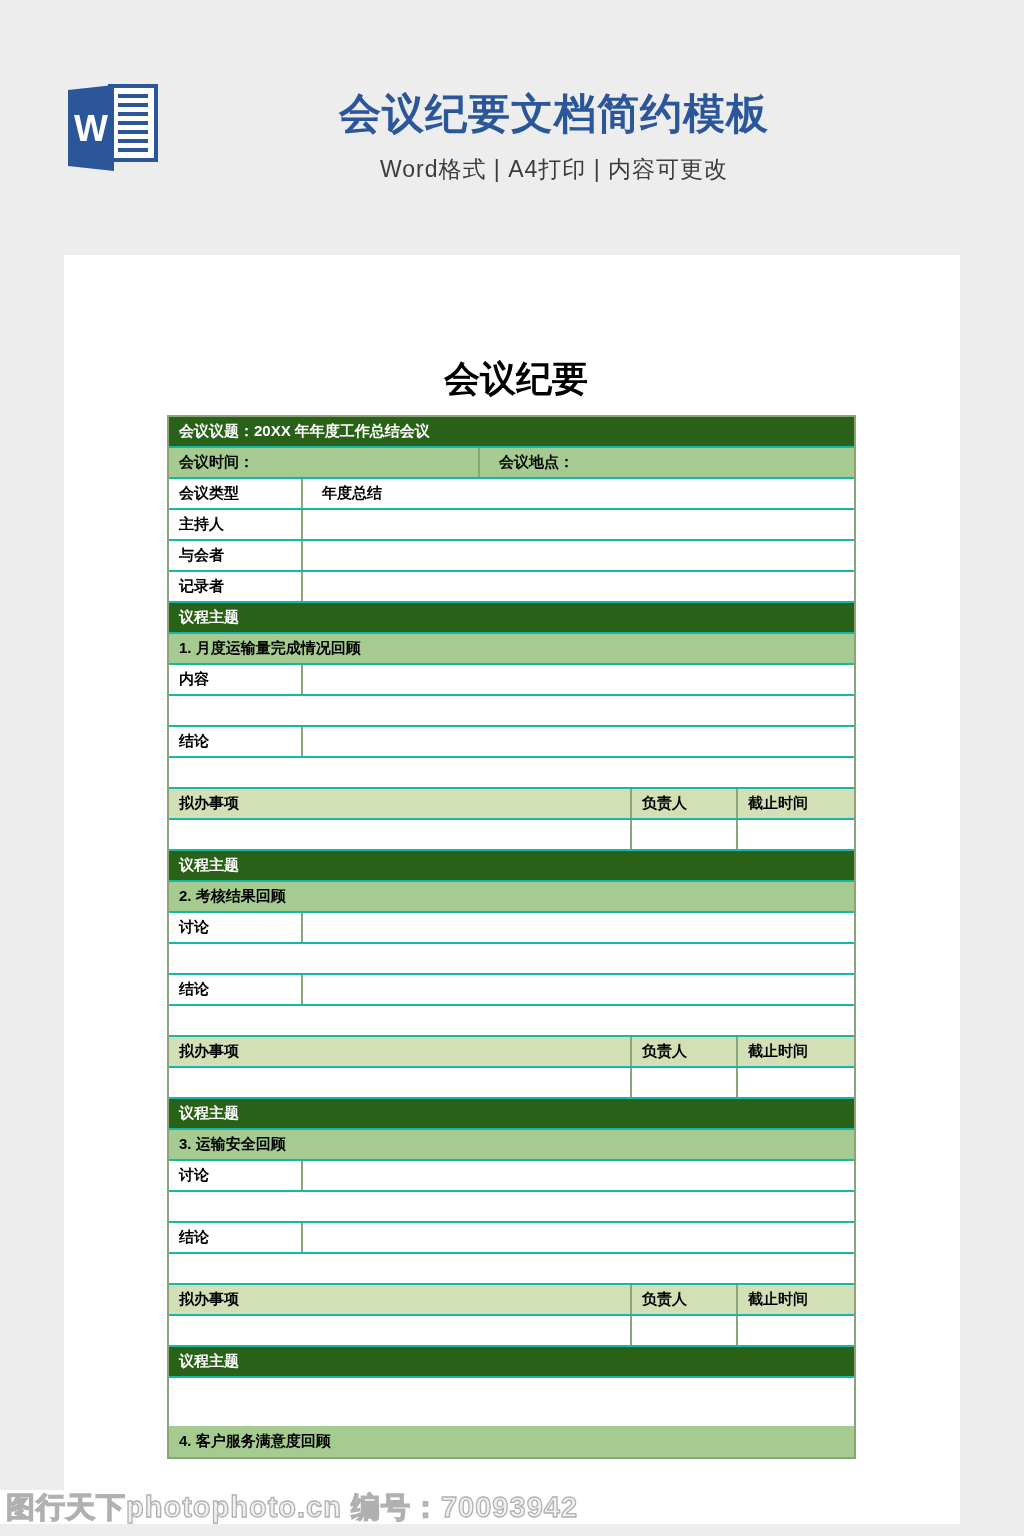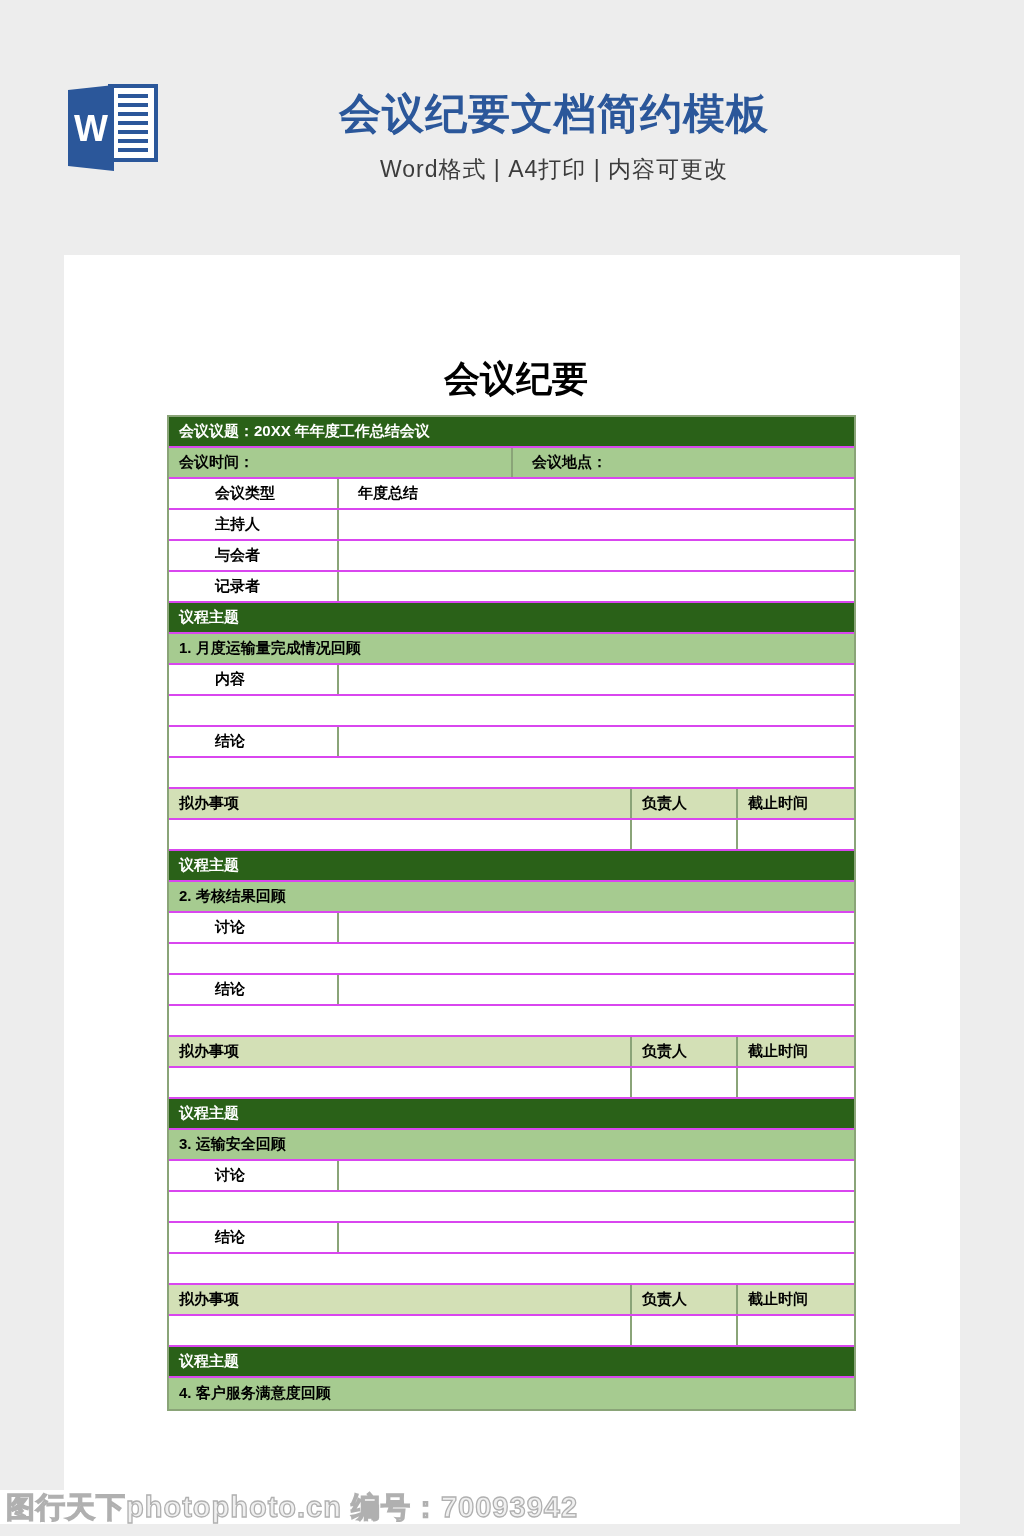--- a/index.html
+++ b/index.html
@@ -21,33 +21,33 @@
     position:absolute;top:100px;left:4px;width:100%;
     text-align:center;
     font-family:"DejaVu Serif","Liberation Serif",serif;
     font-size:36px;font-weight:bold;color:#000;
   }
   
   .mtable{
     position:absolute;left:103px;top:160px;width:689px;
     box-sizing:border-box;border:2px solid #8aa478;background:#fff;
   }
-  .tr{display:flex;height:31px;box-sizing:border-box;border-bottom:2px solid #d946ef;}
-  .tr:last-child{border-bottom:none;}
+  .tr{display:flex;height:31px;box-sizing:border-box;border-bottom:2px solid #14b8a6;}
+  .tr:last-child{border-bottom:none;margin-top:48px;}
   .td{
     display:flex;align-items:center;
     padding-left:10px;box-sizing:border-box;
     font-size:15px;font-weight:bold;color:#000;
     white-space:nowrap;overflow:hidden;
   }
   .bdr{border-right:2px solid #8aa478;}
   .full{flex:1;}
-  .col-label{width:134px;margin-left:36px;}
+  .col-label{width:134px;}
   .rest{flex:1;padding-left:19px;}
-  .half{width:344px;}
+  .half{width:311px;}
   .todo-main{flex:1;}
   .todo-owner{width:106px;}
   .todo-date{width:116px;}
   .dark{background:#2a6118;}
   .dark .td{color:#ffffff;}
   .light{background:#a6cb90;}
   .pale{background:#d3e0b6;}
   
   .footer-bar{position:absolute;left:0;top:1490px;width:960px;height:34px;background:#ffffff;}
   .watermark{

